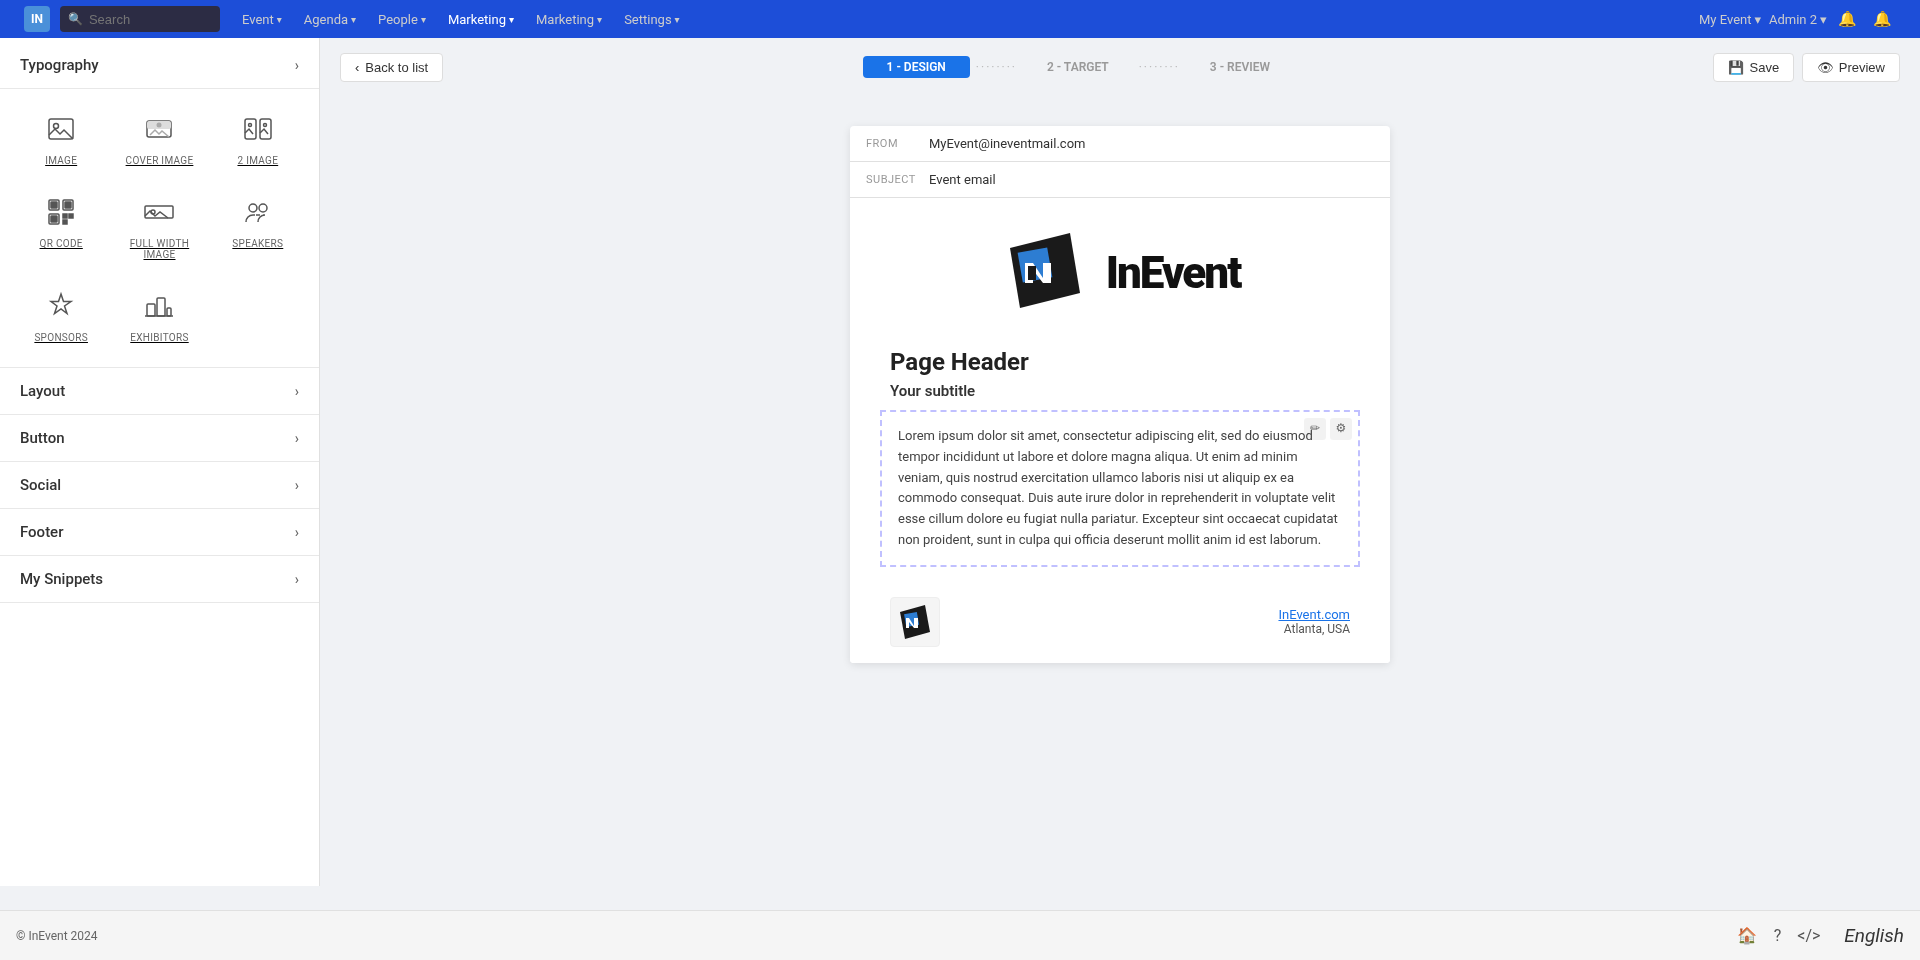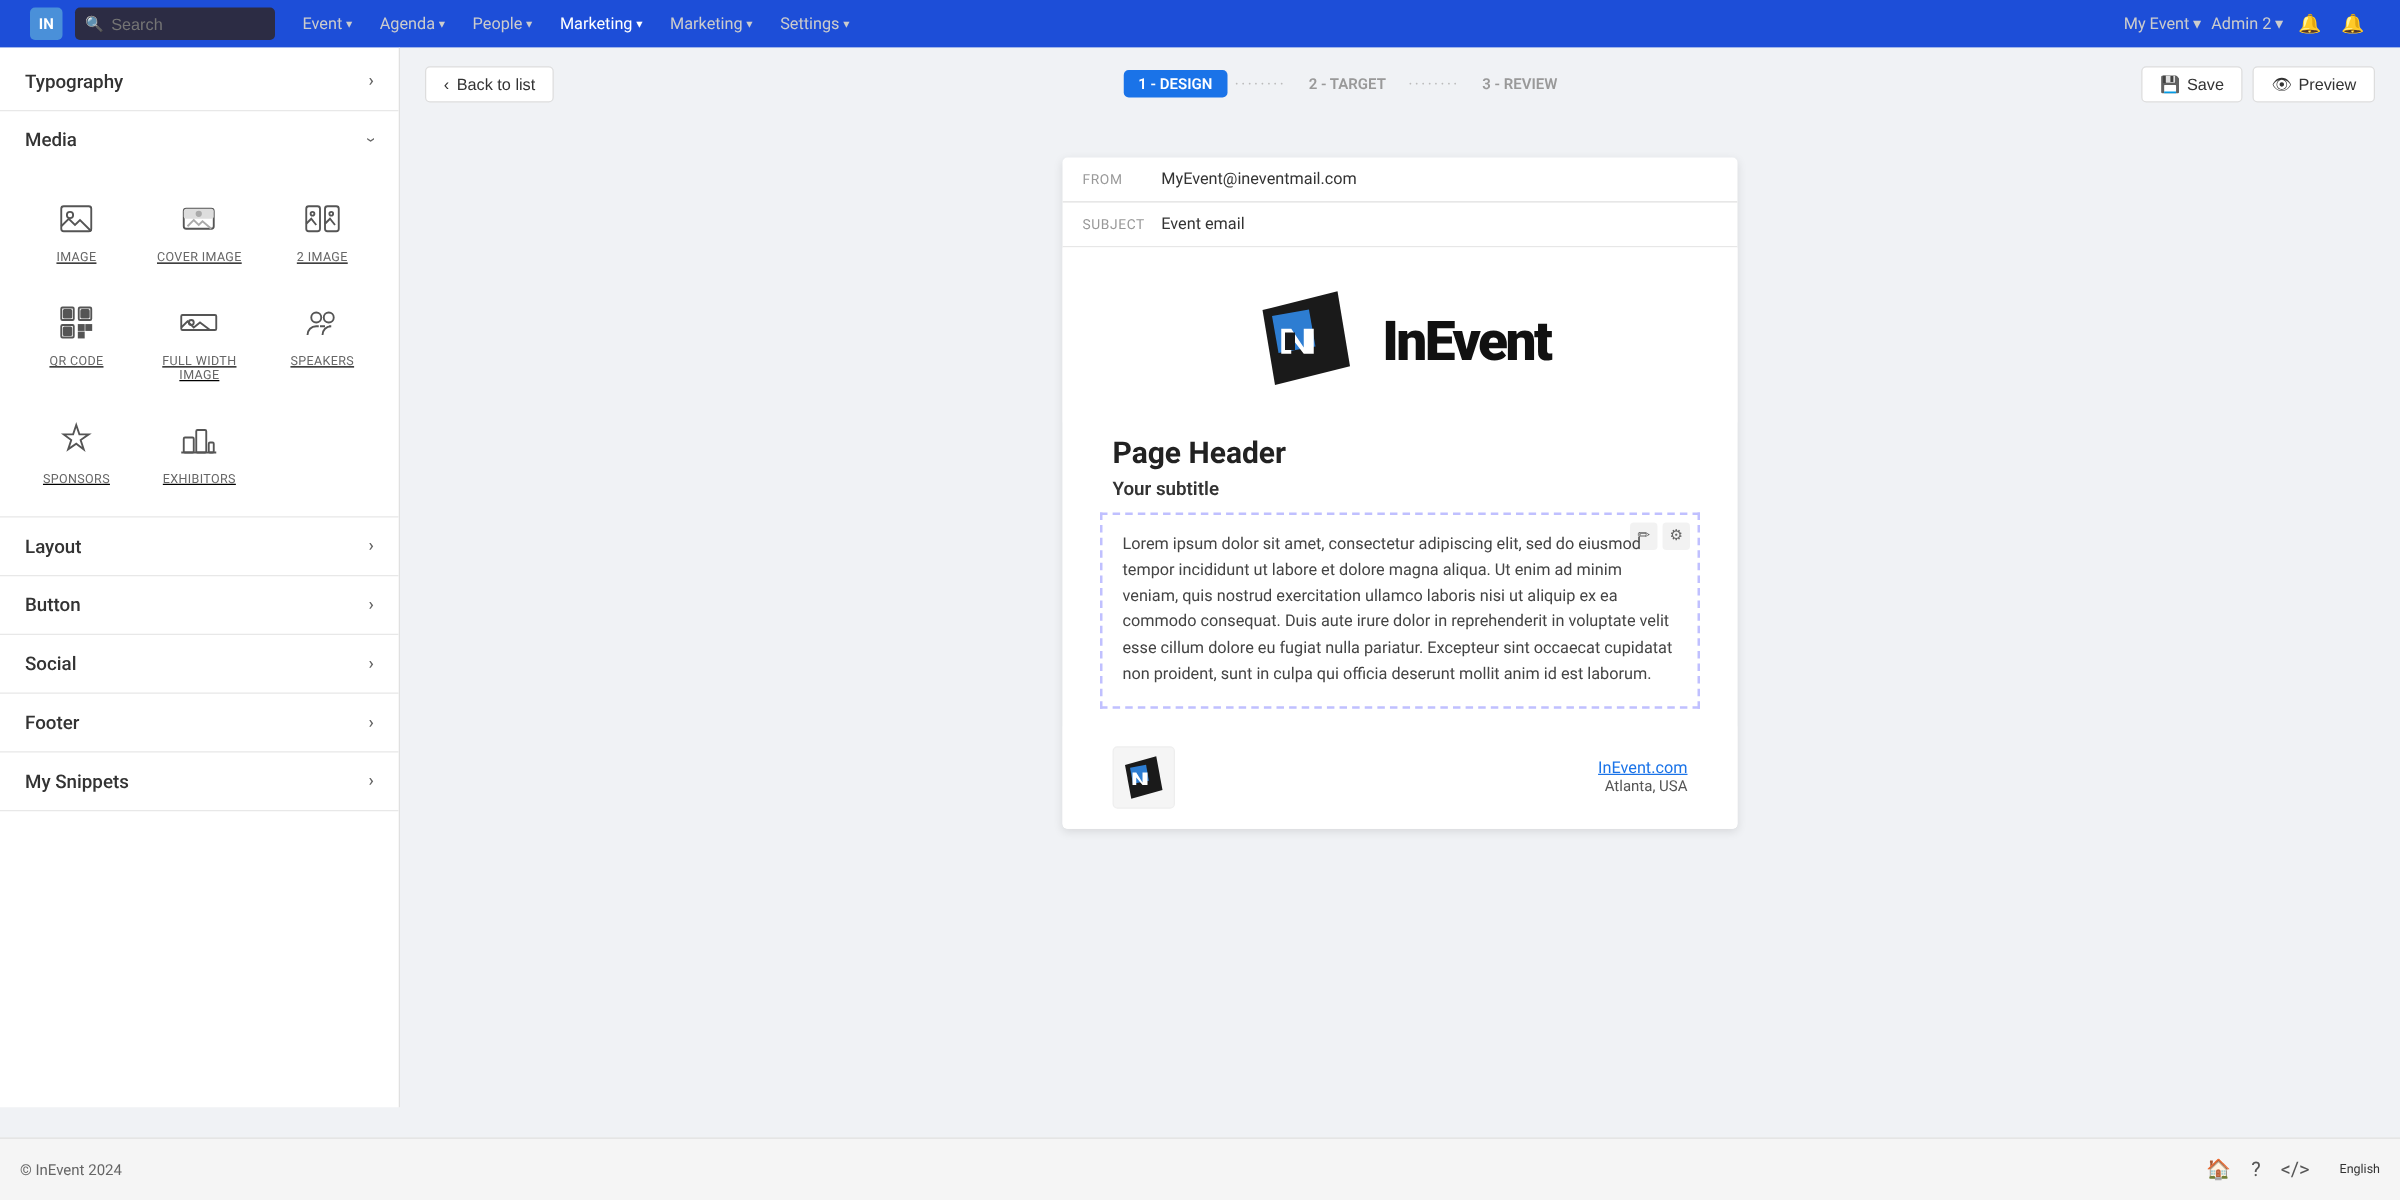--- a/index.html
+++ b/index.html
@@ -164,21 +164,21 @@
       display: flex; align-items: center; gap: 0;
       margin: 0 auto;
     }
     .step {
       display: flex; align-items: center; gap: 6px;
     }
     .step-badge {
       background: #1a73e8;
       color: white;
       border-radius: 4px;
-      padding: 4px 12px;
+      padding: 4px 24px;
       font-size: 12px;
       font-weight: 600;
       white-space: nowrap;
     }
     .step-badge.inactive {
       background: transparent;
       color: #999;
       border: none;
     }
     .step-dots {
@@ -331,21 +331,21 @@
       flex-shrink: 0;
       font-size: 12px;
       color: #666;
       margin-top: 24px;
     }
     .bottom-bar .copyright { flex: 1; }
     .bottom-icons {
       display: flex; align-items: center; gap: 16px;
     }
     .bottom-icon { font-size: 16px; color: #555; cursor: pointer; }
-    .bottom-lang { font-size: 10px; color: #333; margin-left: 8px; }
+    .bottom-lang { font-size: 19px; color: #333; margin-left: 8px; font-style: italic; }
   </style>
 </head>
 <body>
 
 <nav class="top-nav">
   <div class="logo">IN</div>
   <div class="search-box">
     <span style="color:#aaa;font-size:12px;">🔍</span>
     <input type="text" placeholder="Search" style="">
   </div>
@@ -394,24 +394,20 @@
   <aside class="sidebar">
 
     <div class="sidebar-section">
       <div class="sidebar-section-header">
         <span>Typography</span>
         <span class="chevron">›</span>
       </div>
     </div>
 
     <div class="sidebar-section">
-      <div class="sidebar-section-header">
-        <span>Media</span>
-        <span class="chevron" style="transform:rotate(90deg);display:inline-block;">›</span>
-      </div>
       <div class="media-grid">
 
         <div class="media-item">
           <div class="icon-area">
             <svg class="icon-svg" viewBox="0 0 32 32" fill="none" stroke="#555" stroke-width="1.5">
               <rect x="4" y="6" width="24" height="20" rx="2"></rect>
               <circle cx="11" cy="13" r="2.5"></circle>
               <path d="M4 22l6-6 5 5 4-4 9 9"></path>
             </svg>
           </div>

